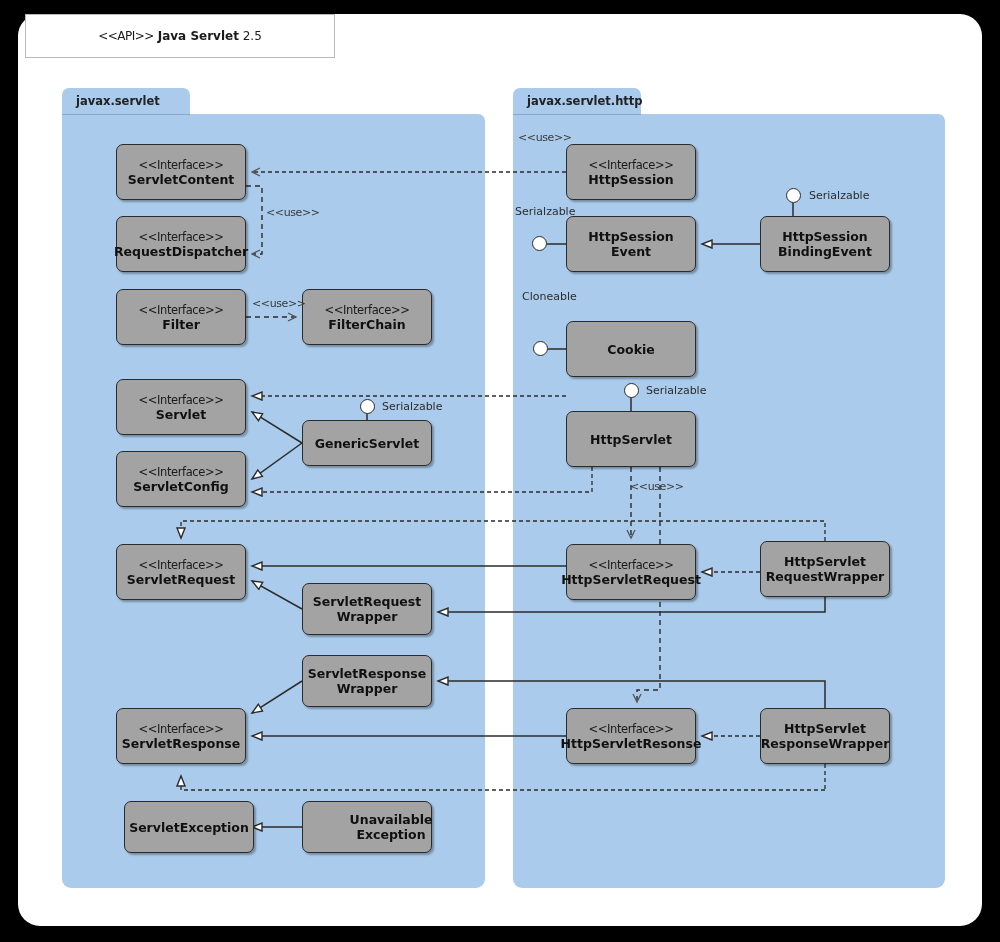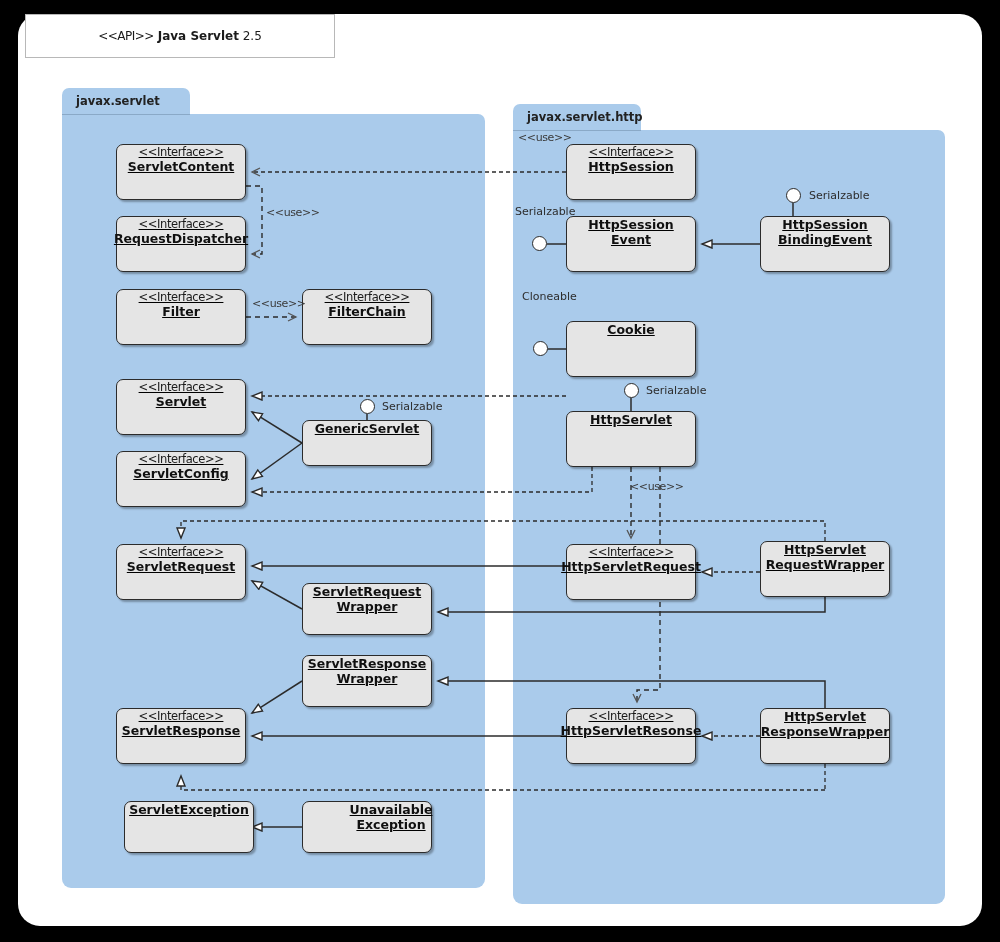--- a/index.html
+++ b/index.html
@@ -74,30 +74,30 @@
     position: absolute;
     left: 0;
     top: 26px;
     background: #aacbeb;
     border-radius: 0 7px 9px 9px;
   }
 
   
   .cls {
     position: absolute;
-    background: #e5e5e5;
+    background: #a3a3a3;
     border: 1.6px solid #2b2b2b;
     border-radius: 7px;
     box-sizing: border-box;
     display: flex;
     flex-direction: column;
     align-items: center;
+    justify-content: center;
     box-shadow: 2px 2px 2px rgba(0,0,0,0.30);
     z-index: 6;
-    text-decoration: underline;
   }
   .cls .stereo {
     font-size: 11.5px;
     color: #1a1a1a;
     line-height: 14px;
     letter-spacing: -0.4px;
     white-space: pre;
   }
   .cls .cname {
     font-size: 12.5px;
@@ -159,21 +159,21 @@
   <div id="title-box">
     <span class="api">&lt;&lt;API&gt;&gt;</span><span>&nbsp;</span><span class="name">Java Servlet</span><span>&nbsp;</span><span class="ver">2.5</span>
   </div>
 
   <div id="packages-layer">
       <div class="package" style="left: 62px; top: 88px; width: 423px; height: 800px;">
         <div class="pkg-body" style="width: 423px; height: 774px;"></div>
         <div class="pkg-tab" style="width: 128px;">javax.servlet</div>
         <div class="pkg-tab-line" style="width: 128px;"></div>
       </div>
-      <div class="package" style="left: 513px; top: 104px; width: 484px; height: 800px;">
+      <div class="package" style="left: 513px; top: 88px; width: 484px; height: 800px;">
         <div class="pkg-body" style="width: 432px; height: 774px;"></div>
         <div class="pkg-tab" style="width: 128px;">javax.servlet.http</div>
         <div class="pkg-tab-line" style="width: 128px;"></div>
       </div>
     </div>
 
   <svg id="wires" viewBox="0 0 1000 942">
     <defs>
       <marker id="tri-hollow" markerWidth="13" markerHeight="13" refX="11" refY="5" orient="auto" markerUnits="userSpaceOnUse">
         <path d="M1,1 L11,5 L1,9 z" class="hollow"></path>

